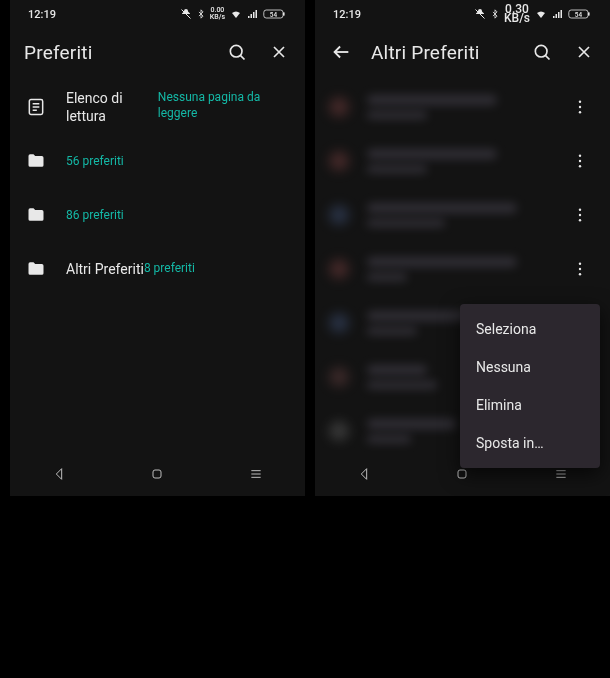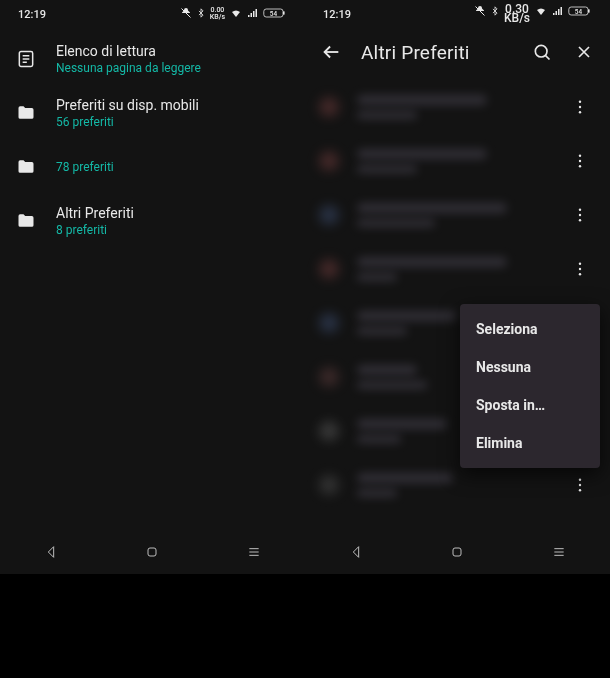--- a/index.html
+++ b/index.html
@@ -1,49 +1,48 @@
 <!DOCTYPE html>
 <html><head>
 <meta charset="utf-8">
 <style>
   * { margin: 0; padding: 0; box-sizing: border-box; font-family: Roboto, Arial, sans-serif; }
   body { background: #000; width: 610px; height: 678px; display: flex; }
-  .screen { width: 305px; height: 574px; background: #131313; position: relative; display: flex; flex-direction: column; }
+  .screen { width: 305px; height: 496px; background: #131313; position: relative; display: flex; flex-direction: column; margin-left: 10px; }
 
   
   .statusbar { height: 28px; display: flex; align-items: center; justify-content: space-between; padding: 0 18px; color: #e8e8e8; font-size: 11px; font-weight: 500; }
-  .status-right { display: flex; gap: 4px; }
+  .status-right { display: flex; align-items: center; gap: 4px; }
   .sicon { display: inline-flex; }
 
   
   .header { height: 48px; display: flex; align-items: center; padding: 0 8px; gap: 6px; }
   .header .title { flex: 1; color: #e8e8e8; font-size: 19px; font-weight: 400; padding-left: 6px; letter-spacing: .2px; }
   .hbtn { width: 36px; height: 36px; display: flex; align-items: center; justify-content: center; color: #e8e8e8; border-radius: 18px; }
 
   
   .list { flex: 1; overflow: hidden; padding-top: 4px; }
   .row { display: flex; align-items: center; padding: 8px 14px; gap: 18px; height: 54px; position: relative; }
   .row .icon-slot { width: 24px; height: 24px; display: flex; align-items: center; justify-content: center; }
-  .row .texts { flex: 1; min-width: 0; display: flex; flex-direction: column; }
+  .row .texts { flex: 1; min-width: 0; display: flex; flex-direction: row; }
   .row .t1 { color: #e8e8e8; font-size: 14px; line-height: 18px; }
   .row .t2 { color: #14b8a6; font-size: 12px; line-height: 16px; }
   .row .overflow { width: 32px; height: 32px; display: flex; align-items: center; justify-content: center; color: #e8e8e8; }
 
   
   .blur-dot { width: 20px; height: 20px; border-radius: 50%; filter: blur(6px); opacity:.55; }
   .blur-lines { flex: 1; display: flex; flex-direction: column; gap: 6px; }
   .blur-line { height: 10px; border-radius: 5px; background: #4a4653; filter: blur(5px); opacity:.55; }
 
   
   .popup {
     position: absolute; right: 10px; top: 304px; width: 140px;
     background: #2c272e; border-radius: 4px;
     box-shadow: 0 6px 20px rgba(0,0,0,.7);
     padding: 6px 0;
-    font-weight: bold;
   }
   .popup-item { color: #e8e8e8; font-size: 14px; padding: 11px 16px; white-space: nowrap; overflow: hidden; text-overflow: ellipsis; }
 
   
   .navbar { height: 44px; display: flex; align-items: center; justify-content: space-around; }
   .navbtn { width: 40px; height: 30px; display:flex; align-items:center; justify-content:center; color:#bdbdbd; }
 </style>
 </head>
 <body>
 
@@ -77,20 +76,34 @@
       <span class="sicon">
           <svg width="24" height="12" viewBox="0 0 30 14">
             <rect x="1" y="2" width="24" height="10" rx="3" fill="none" stroke="#e8e8e8"></rect>
             <rect x="25" y="5" width="2" height="4" fill="#e8e8e8"></rect>
             <text x="13" y="10.5" font-size="8" fill="#e8e8e8" text-anchor="middle">54</text>
           </svg>
         </span>
     </span>
   </div>
 
+  <div class="header">
+    <div class="title">Preferiti</div>
+    <div class="hbtn">
+      <svg width="20" height="20" viewBox="0 0 24 24" fill="none" stroke="#e8e8e8" stroke-width="2">
+          <circle cx="11" cy="11" r="7"></circle>
+          <path d="M21 21l-5-5"></path>
+        </svg>
+    </div>
+    <div class="hbtn">
+      <svg width="20" height="20" viewBox="0 0 24 24" fill="none" stroke="#e8e8e8" stroke-width="2">
+          <path d="M6 6l12 12M18 6L6 18"></path>
+        </svg>
+    </div>
+  </div>
 
   <div class="list">
     <div class="row">
       <span class="icon-slot">
         <svg width="20" height="20" viewBox="0 0 24 24" fill="none" stroke="#e8e8e8" stroke-width="1.8">
             <rect x="4" y="3" width="16" height="18" rx="2"></rect>
             <path d="M8 8h8M8 12h8M8 16h5"></path>
           </svg>
       </span>
       <div class="texts">
@@ -98,32 +111,31 @@
         <span class="t2">Nessuna pagina da leggere</span>
       </div>
     </div>
     <div class="row">
       <span class="icon-slot">
         <svg width="20" height="20" viewBox="0 0 24 24" fill="#e8e8e8">
             <path d="M3 6a2 2 0 012-2h4l2 2h8a2 2 0 012 2v9a2 2 0 01-2 2H5a2 2 0 01-2-2z"></path>
           </svg>
       </span>
       <div class="texts">
-        <span class="t1">Preferiti su disp. mobili</span>
         <span class="t2">56 preferiti</span>
       </div>
     </div>
     <div class="row">
       <span class="icon-slot">
         <svg width="20" height="20" viewBox="0 0 24 24" fill="#e8e8e8">
             <path d="M3 6a2 2 0 012-2h4l2 2h8a2 2 0 012 2v9a2 2 0 01-2 2H5a2 2 0 01-2-2z"></path>
           </svg>
       </span>
       <div class="texts">
-        <span class="t2">78 preferiti</span>
+        <span class="t2">86 preferiti</span>
       </div>
     </div>
     <div class="row">
       <span class="icon-slot">
         <svg width="20" height="20" viewBox="0 0 24 24" fill="#e8e8e8">
             <path d="M3 6a2 2 0 012-2h4l2 2h8a2 2 0 012 2v9a2 2 0 01-2 2H5a2 2 0 01-2-2z"></path>
           </svg>
       </span>
       <div class="texts">
         <span class="t1">Altri Preferiti</span>
@@ -320,22 +332,22 @@
             <circle cx="12" cy="12" r="1.6"></circle>
             <circle cx="12" cy="19" r="1.6"></circle>
           </svg>
         </span>
       </div>
     </div>
 
   <div class="popup">
     <div class="popup-item">Seleziona</div>
     <div class="popup-item">Nessuna</div>
+    <div class="popup-item">Elimina</div>
     <div class="popup-item">Sposta in…</div>
-    <div class="popup-item">Elimina</div>
   </div>
 
   <div class="navbar">
     <span class="navbtn">
         <svg width="16" height="16" viewBox="0 0 24 24" fill="none" stroke="#bdbdbd" stroke-width="1.5">
           <path d="M16 4L8 12l8 8z"></path>
         </svg>
       </span>
     <span class="navbtn">
         <svg width="16" height="16" viewBox="0 0 24 24" fill="none" stroke="#bdbdbd" stroke-width="1.5">

